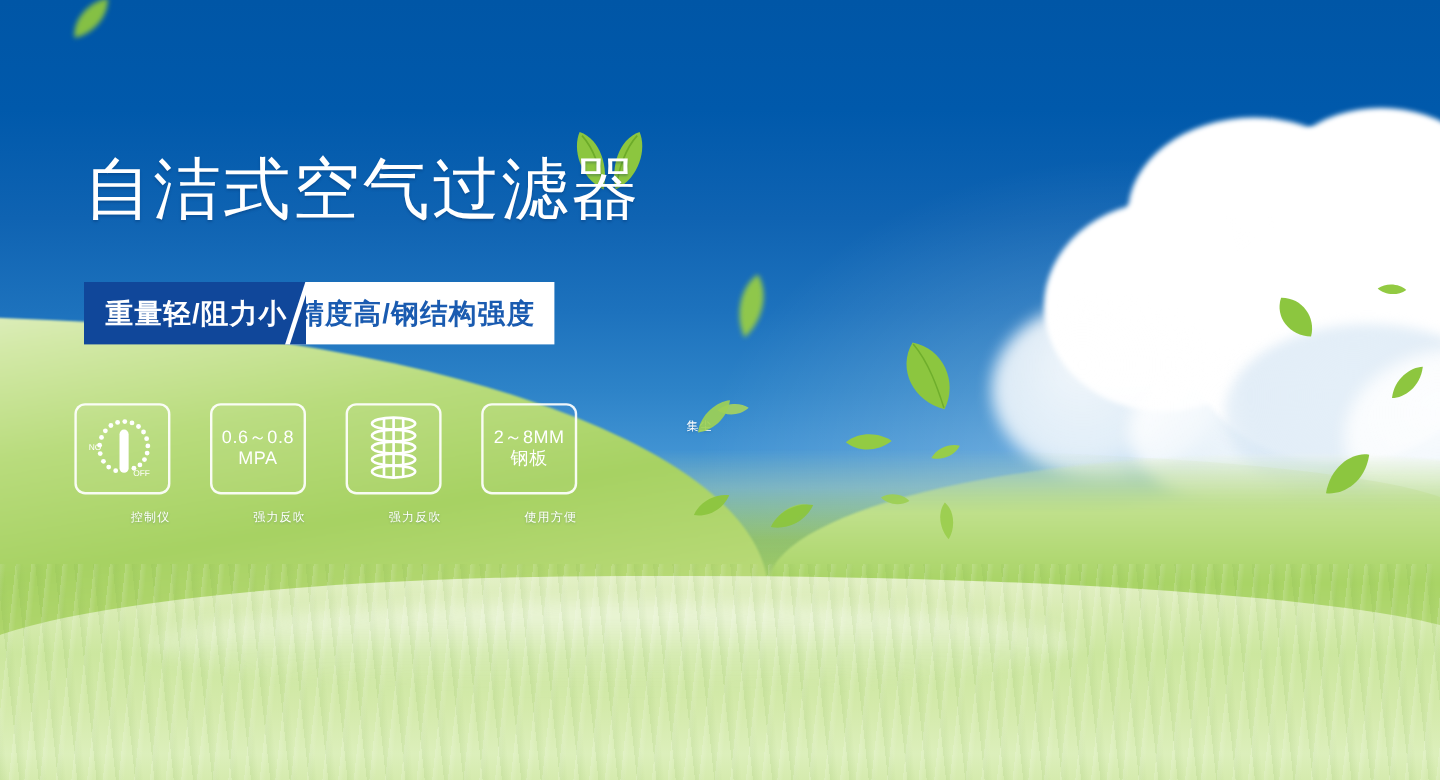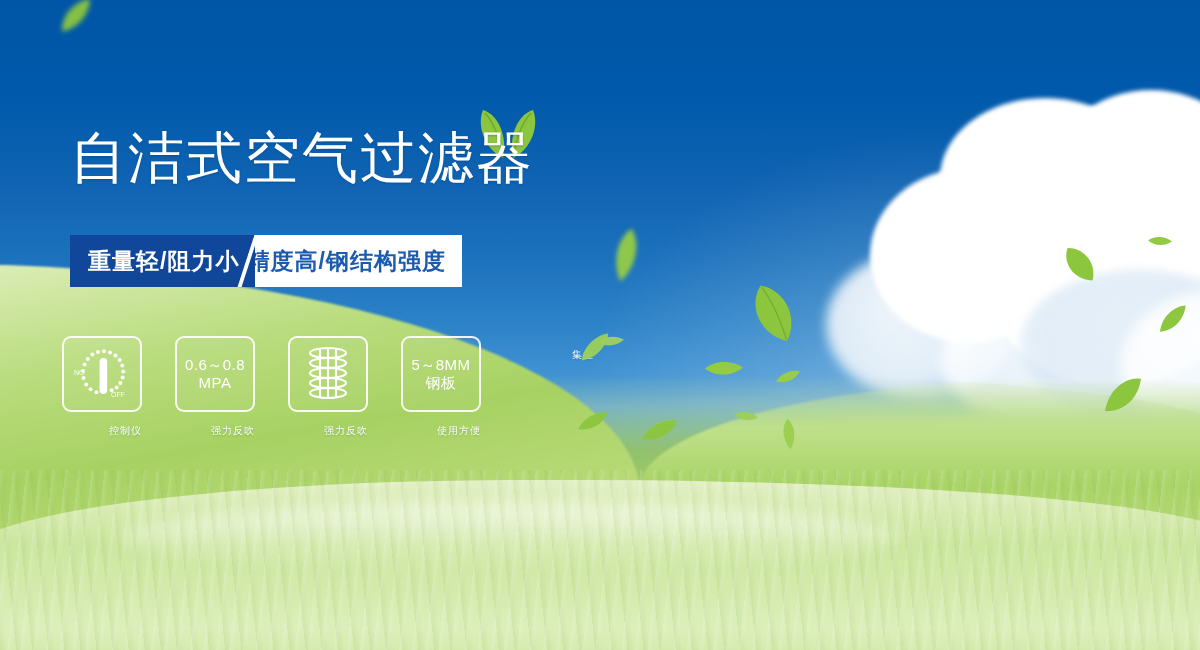--- a/index.html
+++ b/index.html
@@ -385,21 +385,21 @@
             <line x1="27" y1="3" x2="27" y2="53"></line>
             <line x1="35" y1="4" x2="35" y2="52"></line>
           </g>
         </svg>
       </div>
       <div class="feature-label">强力反吹</div>
     </div>
 
     <div class="feature">
       <div class="feature-box">
-        <div class="txt">5～8MM</div>
+        <div class="txt">2～8MM</div>
         <div class="txt">钢板</div>
       </div>
       <div class="feature-label">使用方便</div>
     </div>
 
     <div class="feature">
       <div class="feature-label">集尘</div>
     </div>
 
   </div>

